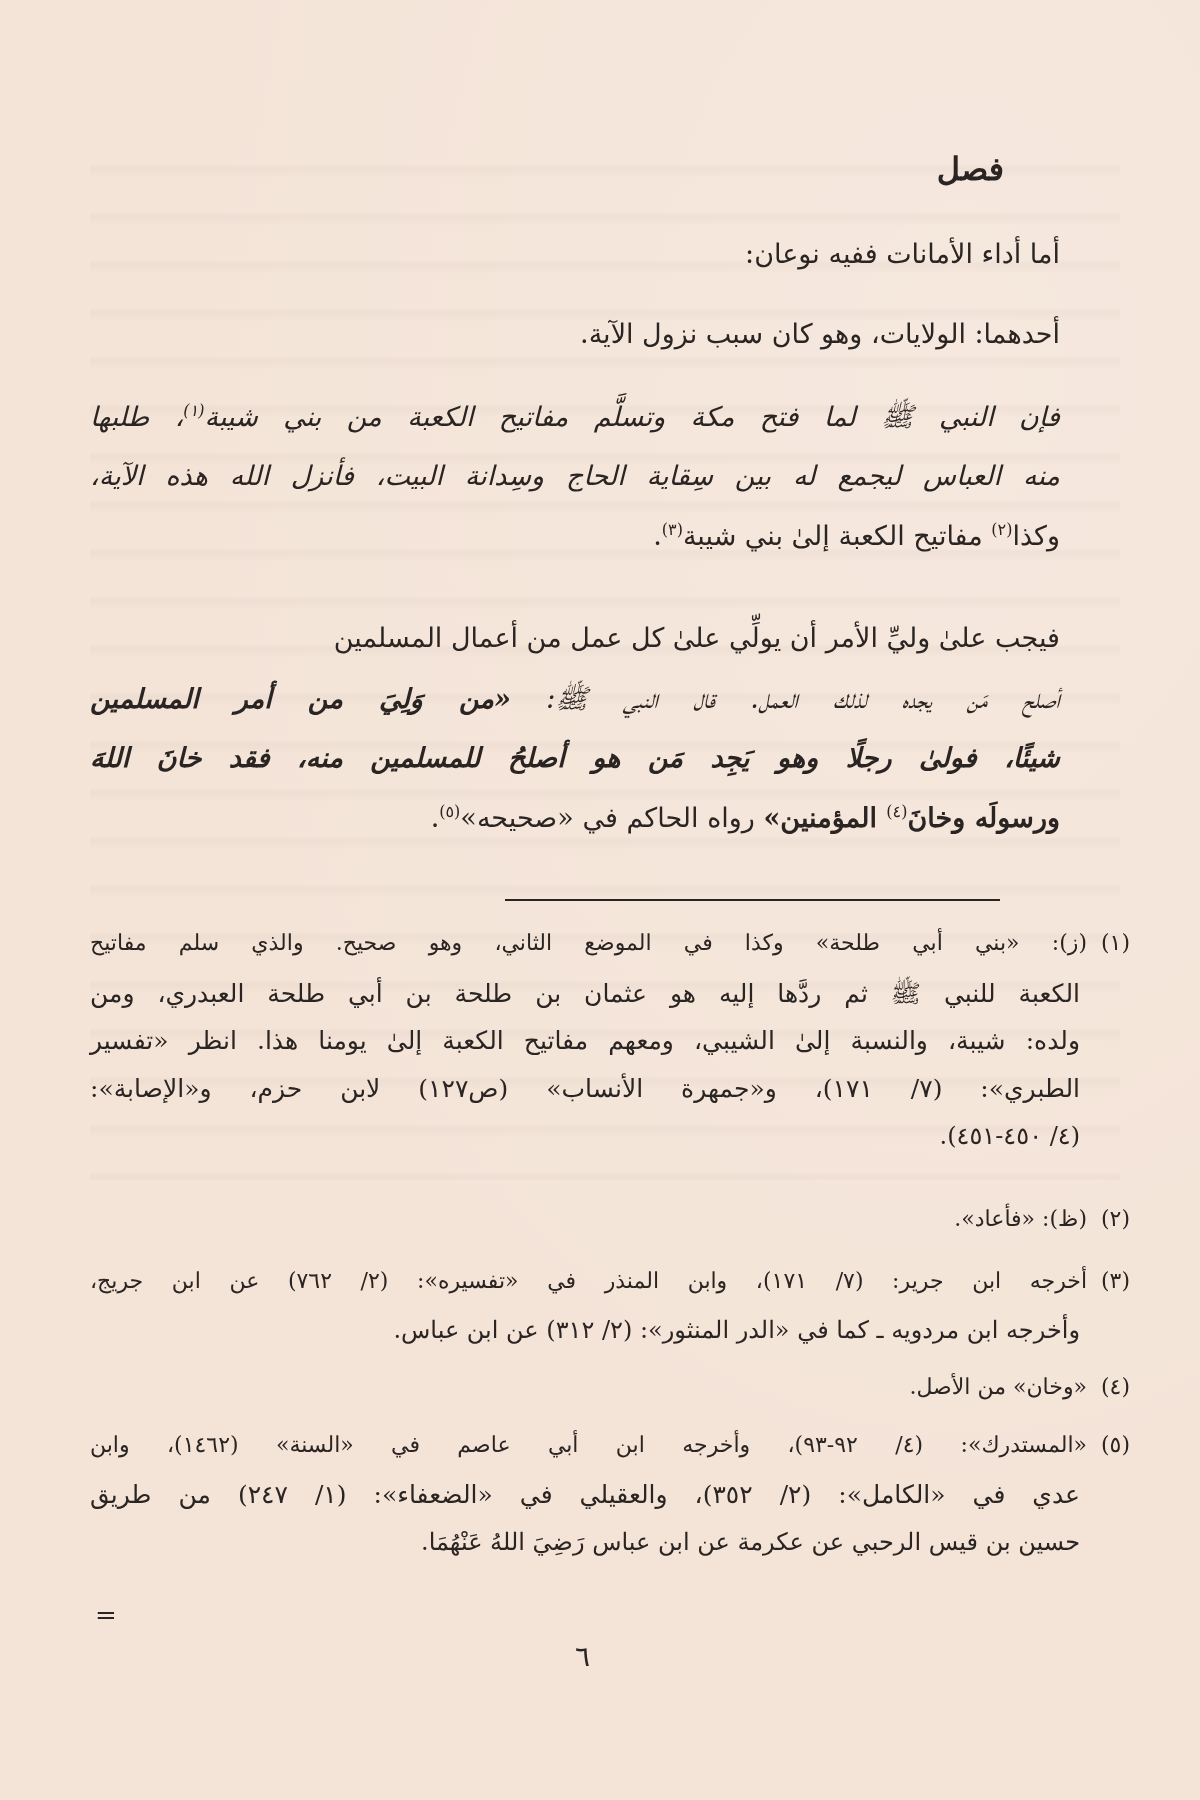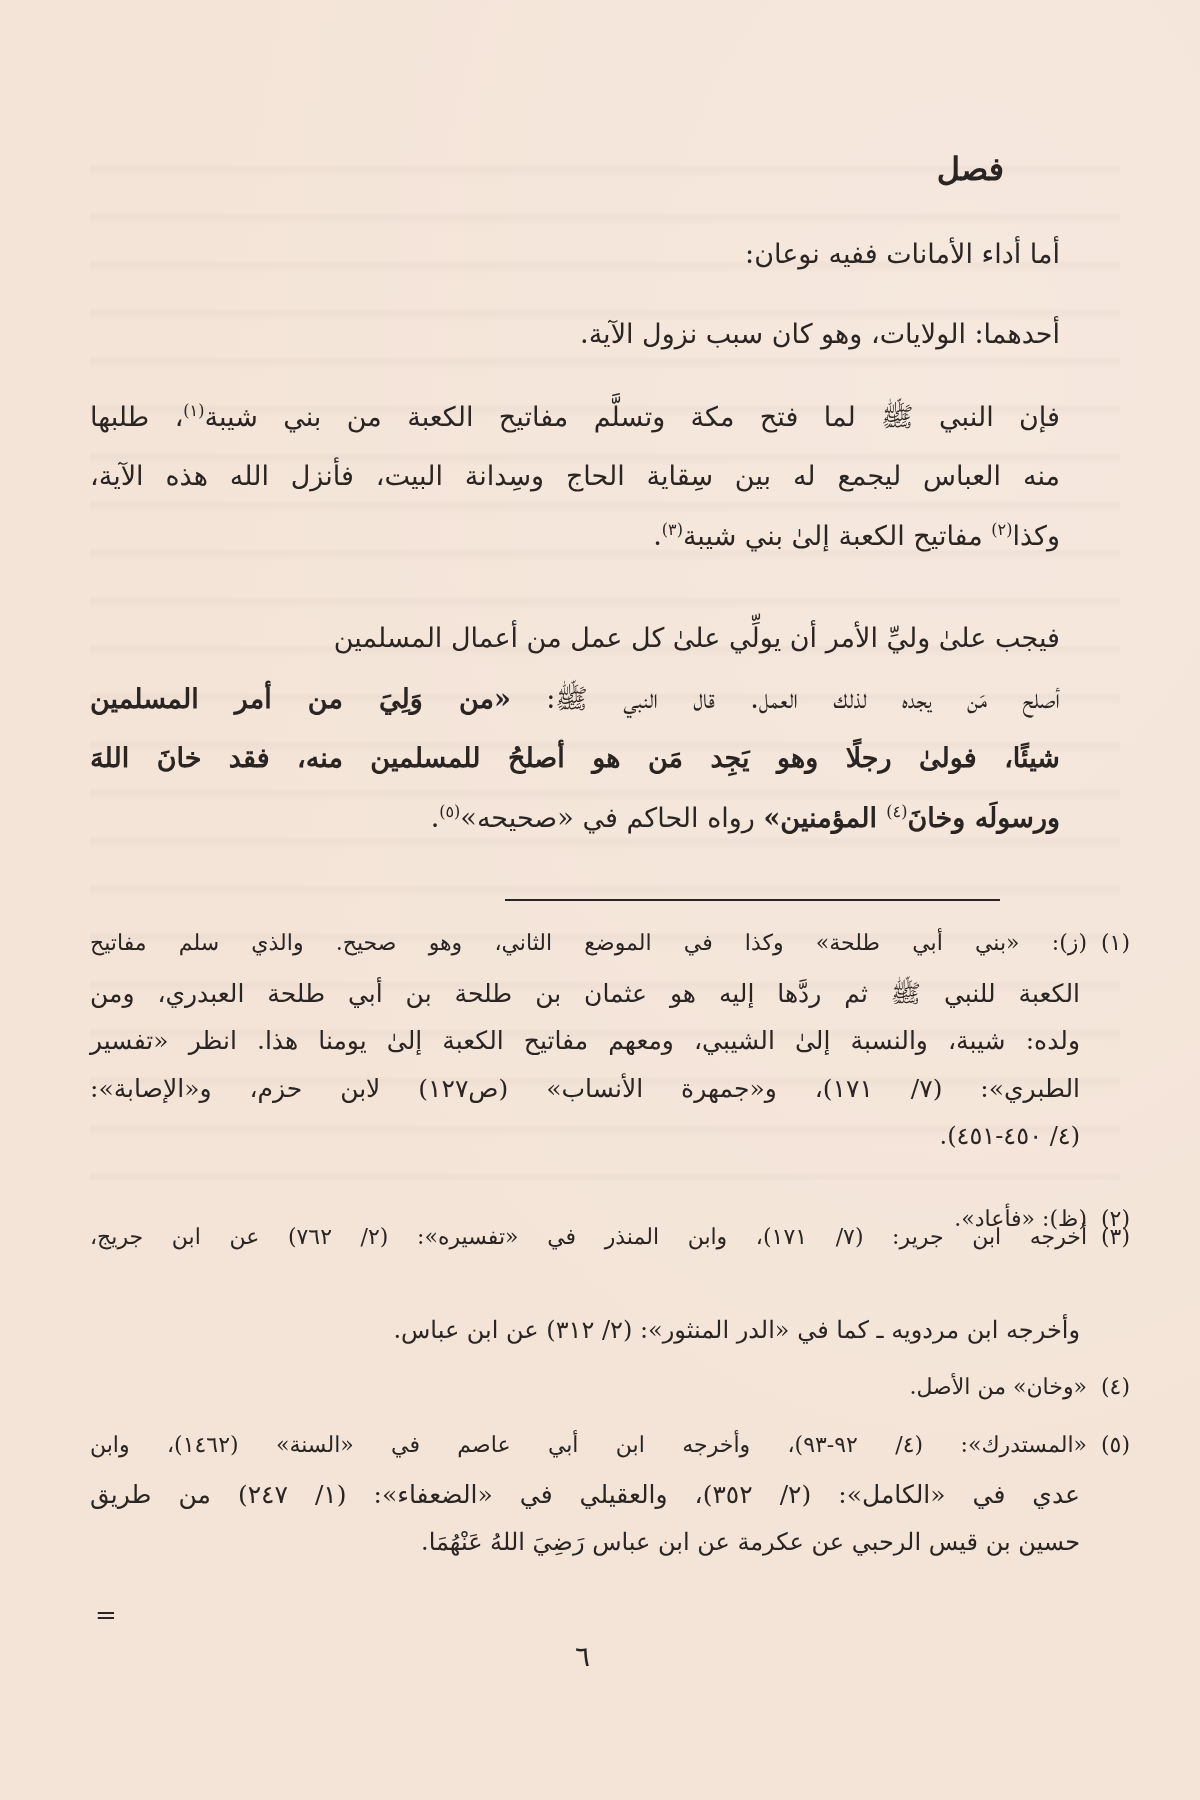--- a/index.html
+++ b/index.html
@@ -27,21 +27,21 @@
     text-align: right; direction: rtl;
     font-size: 32px; font-weight: bold; margin-left: 24px;
   }
   .body-line {
     position: absolute; right: 140px; direction: rtl; text-align: right;
     font-size: 27px; white-space: nowrap;
   }
   .justify {
     position: absolute; right: 140px; left: 90px; direction: rtl;
     text-align: justify; text-align-last: justify;
-    font-size: 27px; white-space: nowrap;
+    font-size: 27px; white-space: nowrap; font-style: italic;
   }
   .bold { font-weight: bold; }
   sup.fn { font-size: 16px; vertical-align: 10px; }
   .sep {
     position: absolute; top: 899px; left: 505px; width: 495px;
     height: 2px; background: #2a2422;
   }
   .fn-line {
     position: absolute; right: 70px; direction: rtl; text-align: right;
     font-size: 22px; white-space: nowrap;
@@ -98,21 +98,21 @@
 </div>
 <div class="fn-justify" style="top:978px;">الكعبة للنبي ﷺ ثم ردَّها إليه هو عثمان بن طلحة بن أبي طلحة العبدري، ومن</div>
 <div class="fn-justify" style="top:1026px;">ولده: شيبة، والنسبة إلىٰ الشيبي، ومعهم مفاتيح الكعبة إلىٰ يومنا هذا. انظر «تفسير</div>
 <div class="fn-justify" style="top:1074px;">الطبري»: (٧/ ١٧١)، و«جمهرة الأنساب» (ص١٢٧) لابن حزم، و«الإصابة»:</div>
 <div class="fn-cont" style="top:1122px;">(٤/ ٤٥٠-٤٥١).</div>
 
 <div class="fn-line" style="top:1206px;">
   <span class="fn-num">(٢)</span><span>(ظ): «فأعاد».</span>
 </div>
 
-<div class="fn-line" style="top:1224px; left:90px; text-align:justify; text-align-last:justify;">
+<div class="fn-line" style="top:1268px; left:90px; text-align:justify; text-align-last:justify;">
   <span class="fn-num">(٣)</span><span>أخرجه ابن جرير: (٧/ ١٧١)، وابن المنذر في «تفسيره»: (٢/ ٧٦٢) عن ابن جريج،</span>
 </div>
 <div class="fn-cont" style="top:1316px;">وأخرجه ابن مردويه ـ كما في «الدر المنثور»: (٢/ ٣١٢) عن ابن عباس.</div>
 
 <div class="fn-line" style="top:1374px;">
   <span class="fn-num">(٤)</span><span>«وخان» من الأصل.</span>
 </div>
 
 <div class="fn-line" style="top:1432px; left:90px; text-align:justify; text-align-last:justify;">
   <span class="fn-num">(٥)</span><span>«المستدرك»: (٤/ ٩٢-٩٣)، وأخرجه ابن أبي عاصم في «السنة» (١٤٦٢)، وابن</span>

